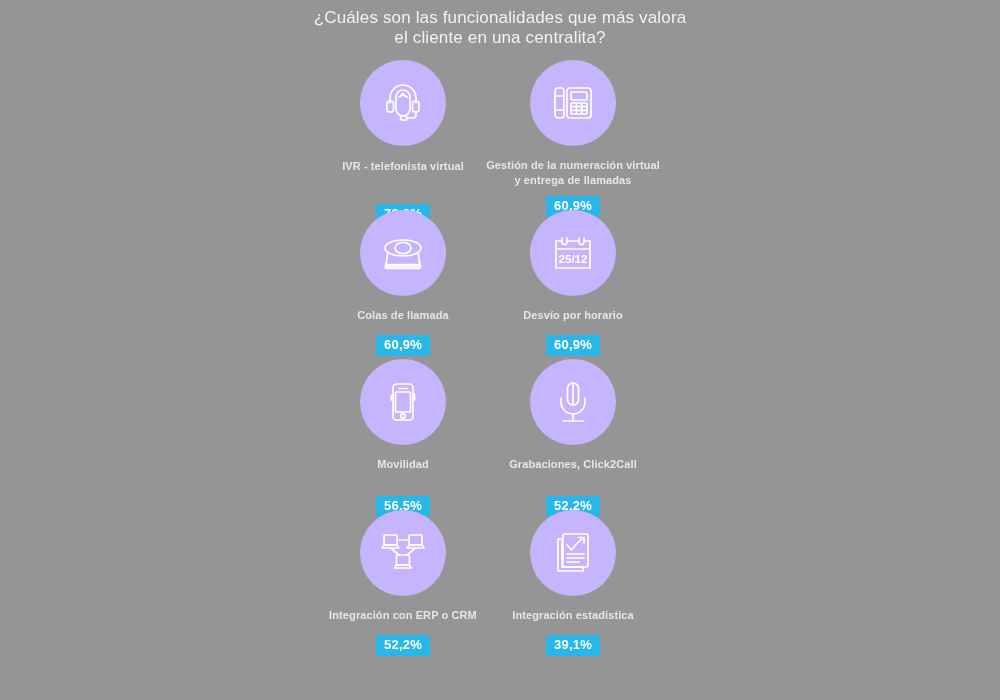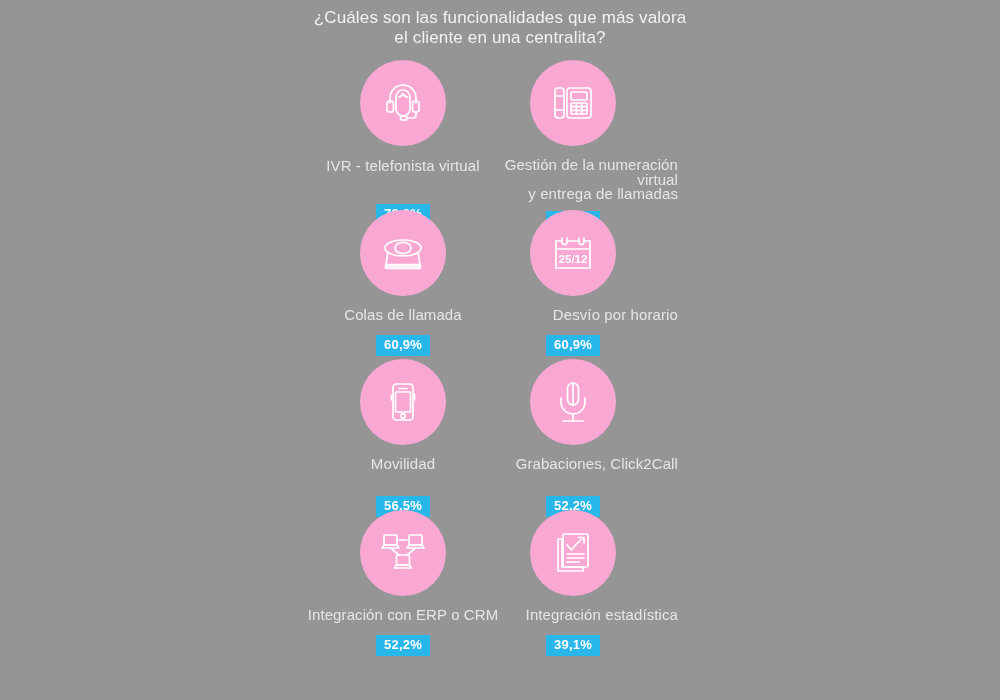--- a/index.html
+++ b/index.html
@@ -45,49 +45,49 @@
     height: 630px;
   }
 
   .cell {
     position: absolute;
     width: 210px;
     text-align: center;
   }
 
   .cell.col1 { left: 8px; }
-  .cell.col2 { left: 178px; text-align: right; }
+  .cell.col2 { left: 178px; }
 
   .cell.row1 { top: 0px; }
   .cell.row2 { top: 150px; }
   .cell.row3 { top: 299px; }
   .cell.row4 { top: 450px; }
 
   .circle {
     width: 86px;
     height: 86px;
     border-radius: 50%;
-    background: #f9a8d4;
+    background: #c4b5fd;
     margin: 0 auto;
     display: flex;
     align-items: center;
     justify-content: center;
     position: relative;
   }
   .circle svg {
     display: block;
   }
 
   .label {
     margin-top: 12px;
     color: #e6e6e6;
-    font-size: 15px;
+    font-size: 11px;
     line-height: 14.5px;
     letter-spacing: 0.1px;
-    font-weight: 400;
+    font-weight: 700;
     white-space: pre-line;
   }
 
   .badge-wrap {
     margin-top: 11px;
     display: flex;
     justify-content: center;
   }
 
   .badge {

